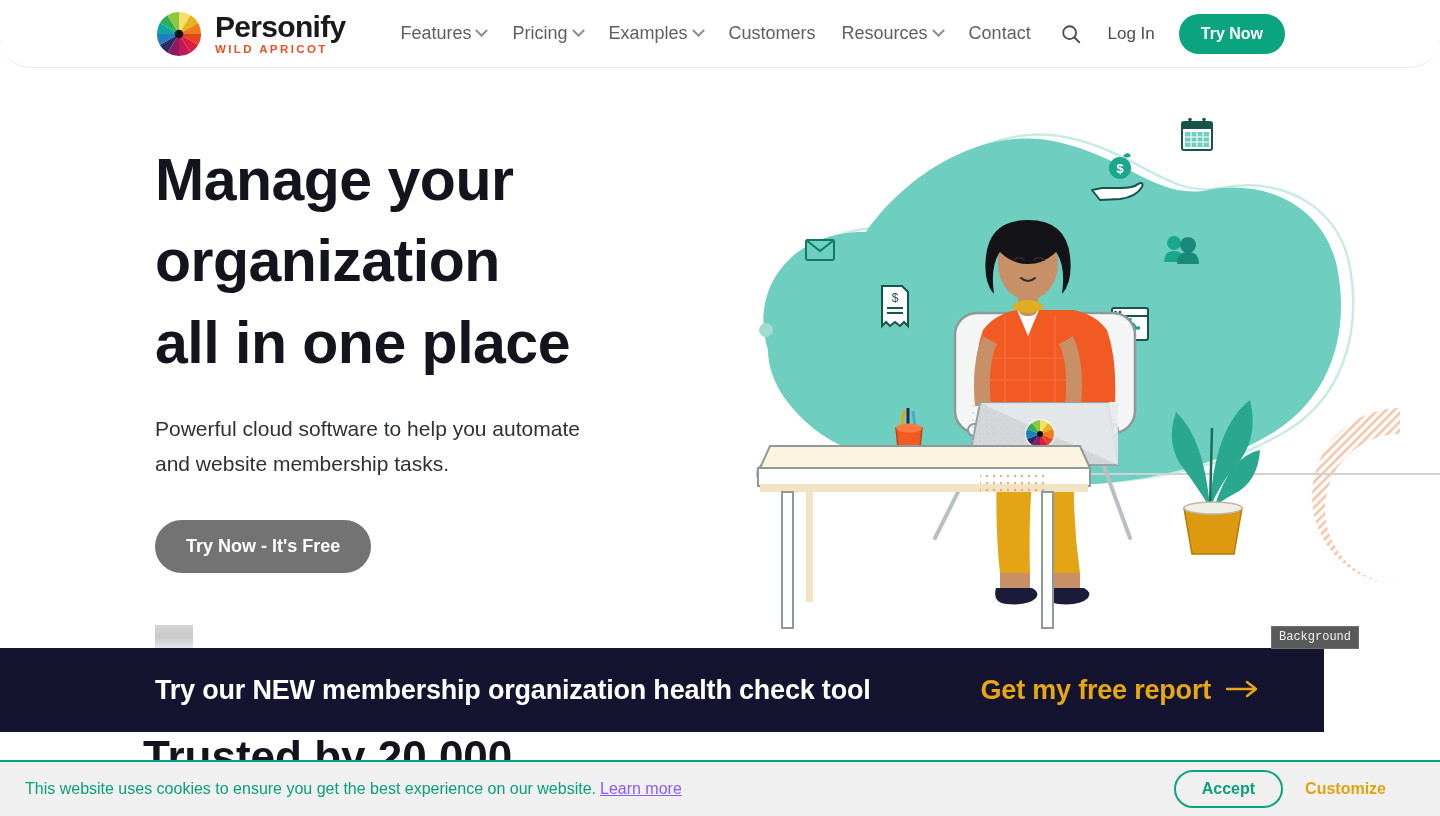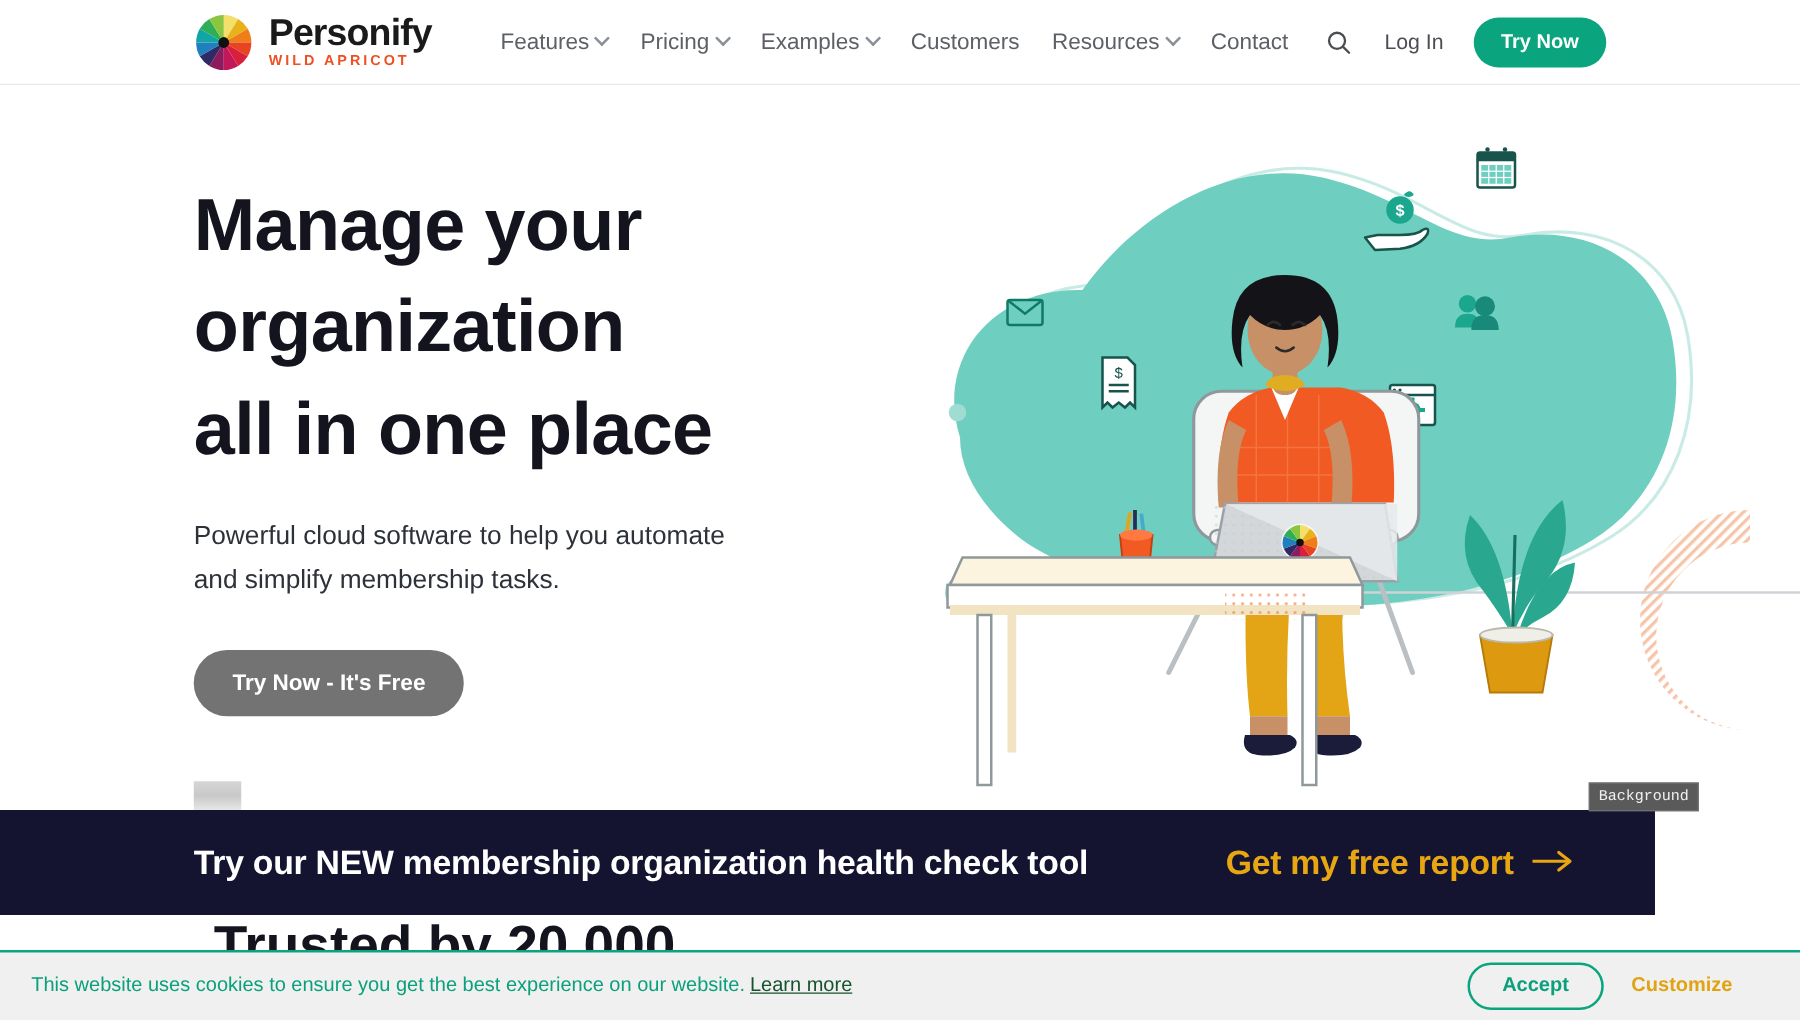--- a/index.html
+++ b/index.html
@@ -13,20 +13,21 @@
   body { position: relative; }
 
   
   .header {
     position: absolute; top: 0; left: 0;
     width: 1440px; height: 68px;
     background: #ffffff;
     border-bottom: 1px solid #e8e8e8;
     display: flex; align-items: center;
     z-index: 40;
+    border-radius: 31px;
   }
   .brand { display: flex; align-items: center; margin-left: 155px; }
   .brand-mark { width: 48px; height: 48px; position: relative; flex: 0 0 48px; }
   .brand-text { margin-left: 12px; line-height: 1; }
   .brand-name {
     font-size: 30px; font-weight: bold; color: #1a1a1a;
     letter-spacing: -0.7px; display: block;
   }
   .brand-sub {
     font-size: 11.5px; font-weight: bold; color: #f04e23;
@@ -120,39 +121,39 @@
   }
   .arrow-r { display: inline-block; }
 
   
   .peek {
     position: absolute; top: 732px; left: 0;
     width: 1440px; height: 84px;
     background: #ffffff; overflow: hidden;
   }
   .peek-title {
-    position: absolute; left: 171px; top: 0px;
+    position: absolute; left: 143px; top: 0px;
     font-size: 44px; font-weight: bold; color: #14141e;
     white-space: nowrap;
   }
 
   
   .cookie {
     position: absolute; bottom: 0; left: 0;
     width: 1440px; height: 56px;
     background: #f0f0f0;
     border-top: 2px solid #0aa57e;
     display: flex; align-items: center;
     z-index: 60;
   }
   .cookie-text {
     margin-left: 25px; font-size: 16px; color: #0aa07c;
   }
   .cookie-learn {
-    color: #14532d; text-decoration: underline; cursor: pointer; margin-left: 4px;
+    color: #8b5cf6; text-decoration: underline; cursor: pointer; margin-left: 4px;
   }
   .cookie-actions {
     margin-left: auto; margin-right: 54px;
     display: flex; align-items: center; gap: 22px;
   }
   .accept-btn {
     border: 2px solid #0aa57e; background: transparent;
     color: #0aa07c; font-size: 16px; font-weight: bold;
     padding: 8px 26px; border-radius: 22px; cursor: pointer;
     font-family: "Liberation Sans", sans-serif;
@@ -432,21 +433,21 @@
     </svg>
   </div>
 
   <div class="hero-copy">
     <h1 class="hero-title">
       <span>Manage your organization</span><br>
       <span>all in one place</span>
     </h1>
     <p class="hero-sub">
       <span>Powerful cloud software to help you automate</span><br>
-      <span>and simplify membership tasks.</span>
+      <span>and website membership tasks.</span>
     </p>
     <button class="hero-cta">Try Now - It's Free</button>
     <div class="gray-ph"></div>
     
   </div>
 </section>
 
 <div class="tooltip-bg">Background</div>
 
 <div class="banner">

